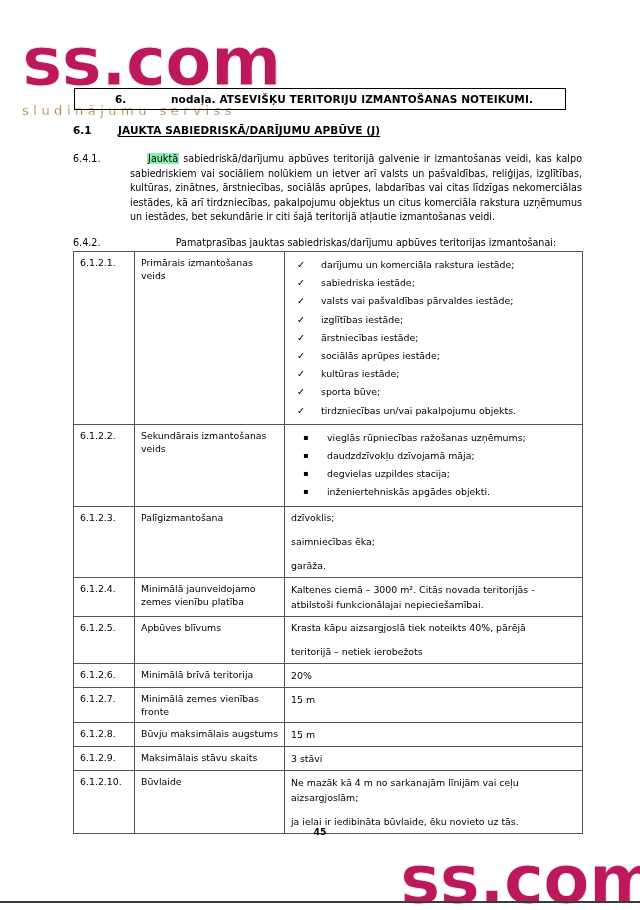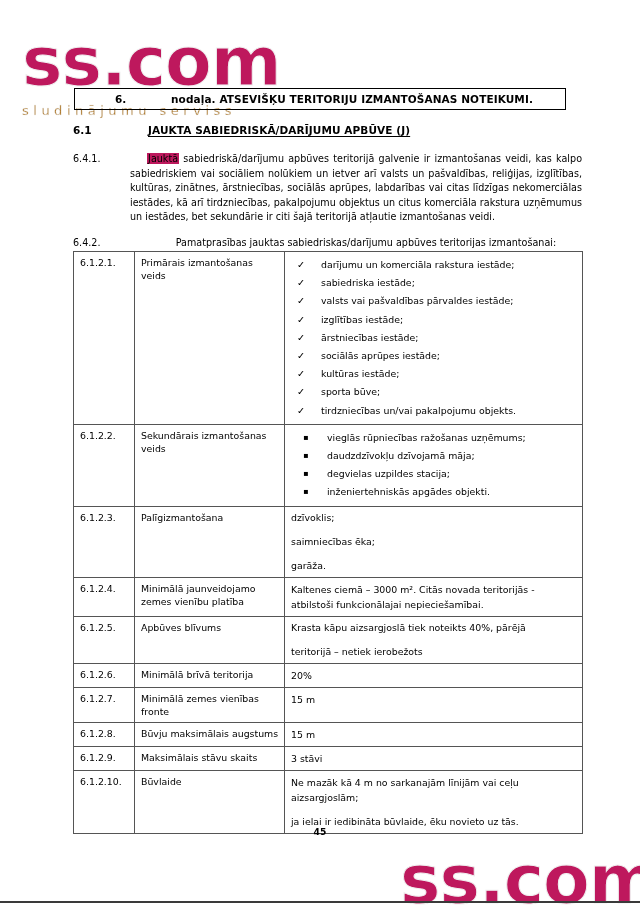--- a/index.html
+++ b/index.html
@@ -98,21 +98,20 @@
     letter-spacing: 0.1px;
   }
 
   
   .section-head {
     position: absolute;
     left: 73px;
     top: 124px;
     display: flex;
     align-items: flex-end;
-    gap: 30px;
   }
   .section-num {
     font-size: 10.5px;
     font-weight: bold;
     width: 45px;
   }
   .section-title {
     font-size: 10.5px;
     font-weight: bold;
     text-decoration: underline;
@@ -134,21 +133,21 @@
   .para-body {
     width: 452px;
     text-align: justify;
     text-justify: inter-word;
   }
   .para-641 { left: 73px; top: 152px; }
   .para-642 { left: 73px; top: 236px; }
   .para-642 .para-body { text-align: center; }
   .para-642 .para-body-indent { padding-left: 10px; }
   .hl {
-    background: #be185d;
+    background: #86efac;
     padding: 0 1px;
   }
 
   
   .tbl {
     position: absolute;
     left: 73px;
     top: 251px;
     width: 509px;
     border-collapse: collapse;

